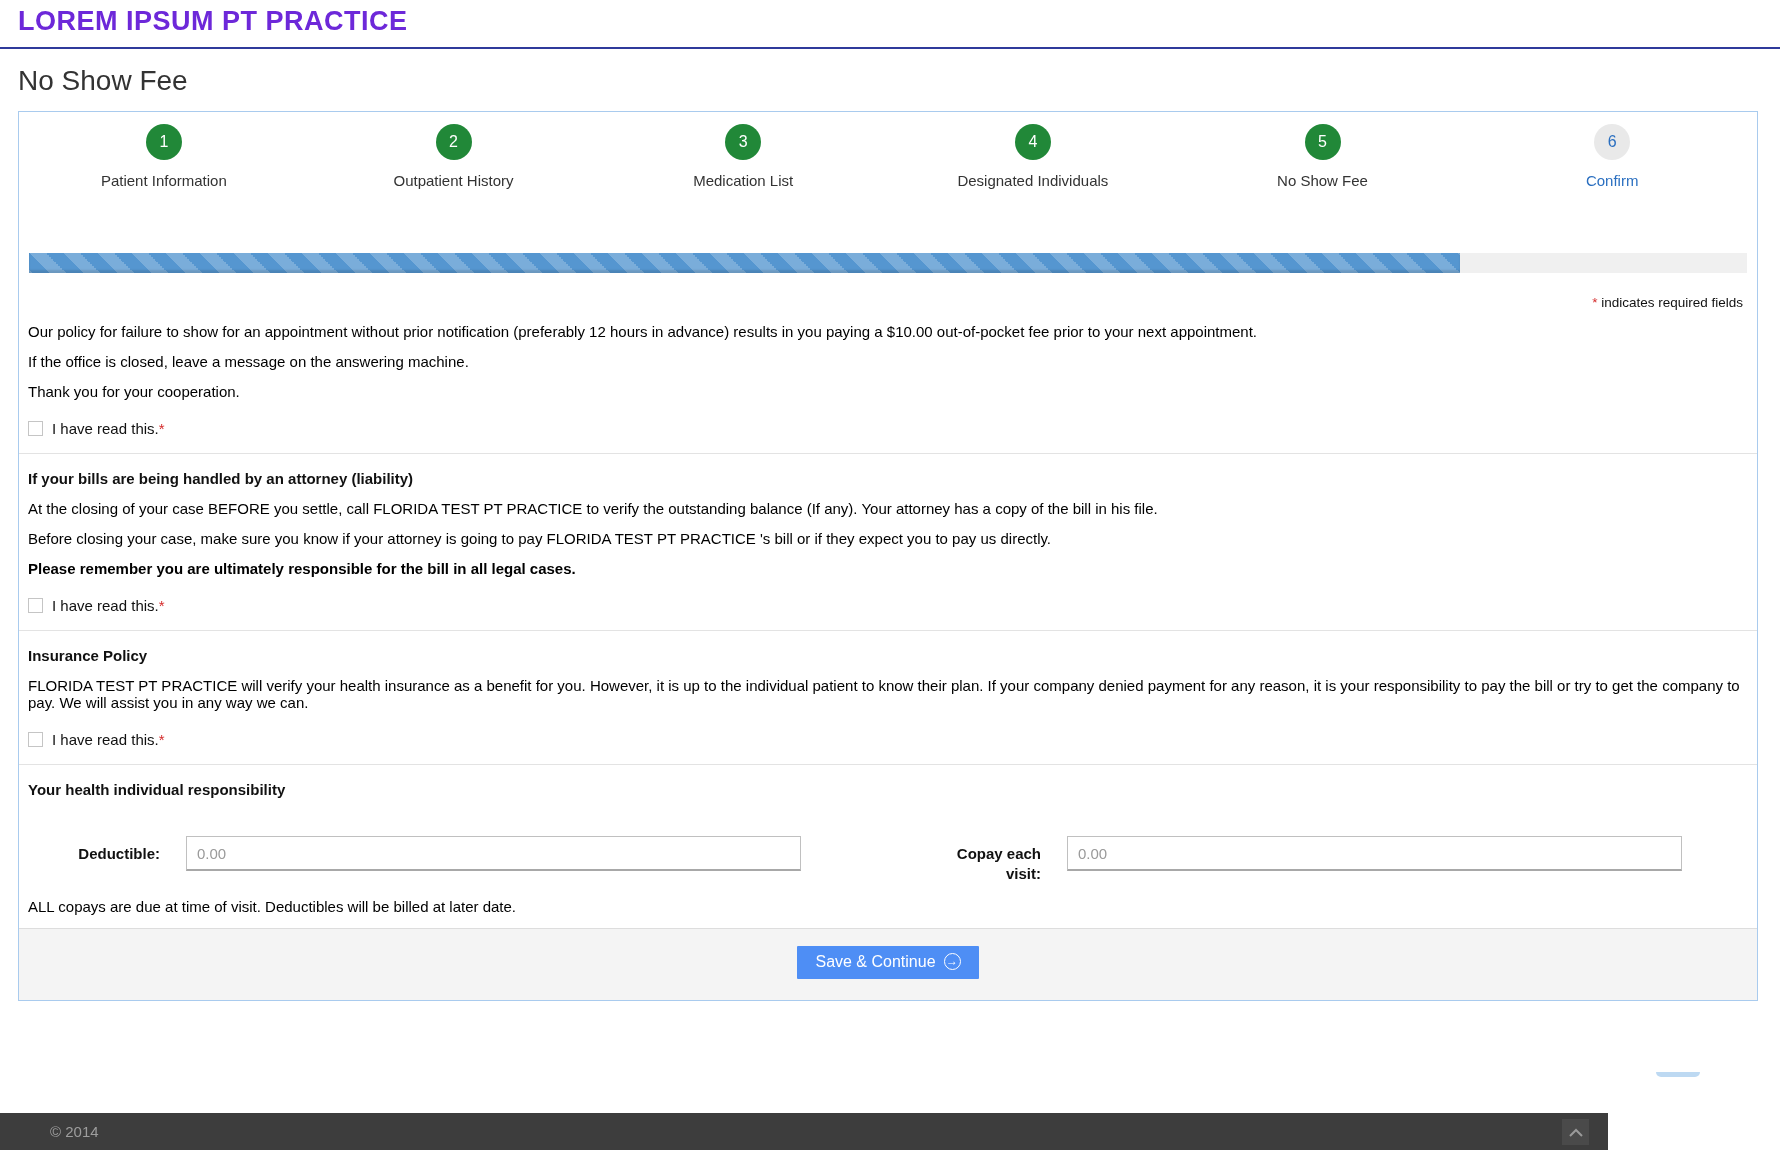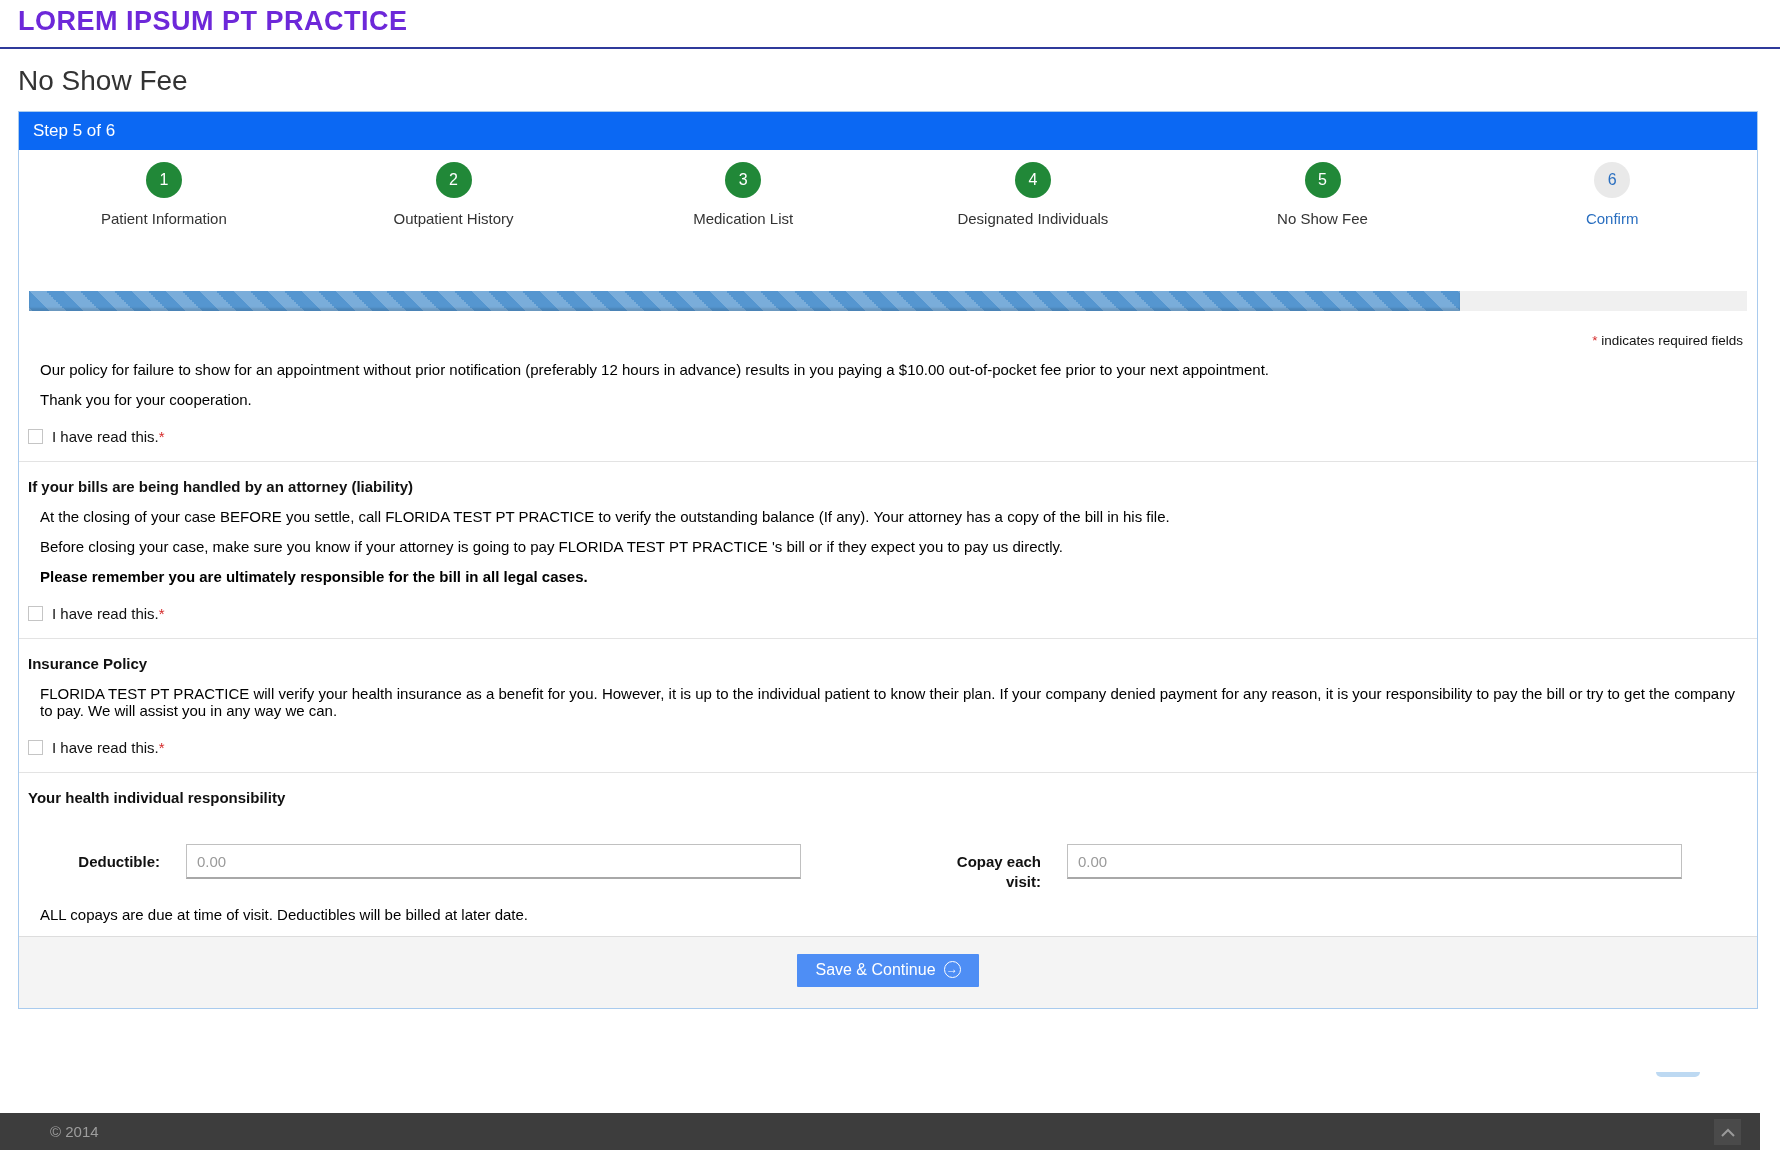--- a/index.html
+++ b/index.html
@@ -30,21 +30,21 @@
       background-image:linear-gradient(45deg, rgba(255,255,255,.22) 25%, transparent 25%,
         transparent 50%, rgba(255,255,255,.22) 50%, rgba(255,255,255,.22) 75%,
         transparent 75%, transparent);
       background-size:34px 34px;
       box-shadow:inset 0 -3px 2px rgba(0,0,0,.12); }
 
   .required-note { text-align:right; font-size:13.5px; color:#111; margin:22px 14px 4px 0; }
   .req { color:#d42a2a; }
 
   .content { padding:0 10px 0 9px; }
-  .content p { font-size:15px; margin:13px 12px; color:#000; }
+  .content p { font-size:15px; margin:13px 0; color:#000; }
   .bold { font-weight:bold; }
   .sec-heading { font-size:15px; font-weight:bold; margin:16px 0 4px; }
 
   .check-row { display:flex; align-items:center; margin:20px 0 16px; font-size:15px; }
   .check-row input[type="checkbox"] { appearance:none; -webkit-appearance:none;
       width:15px; height:15px; border:1px solid #c5c5c5; background:#fff; margin-right:9px; cursor:pointer; }
   .divider { border:none; border-top:1px solid #e3e3e3; margin:14px -10px 0 -9px; }
 
   
   .form-row { display:flex; align-items:flex-start; margin-top:38px; padding-left:12px; }
@@ -62,39 +62,38 @@
   .save-btn { background:#4e8ef5; color:#fff; border:none; border-radius:1px; font-size:16px;
       padding:7px 18px 8px; cursor:pointer; font-family:"Liberation Sans", sans-serif;
       display:inline-flex; align-items:flex-start; }
   .arrow-circle { display:inline-block; width:17px; height:17px; border:1.5px solid #fff;
       border-radius:50%; line-height:14px; font-size:12px; margin-left:8px; text-align:center; }
 
   .chat-sliver { position:absolute; left:1656px; top:1072px; width:44px; height:5px;
       background:#bdd9f2; border-radius:0 0 5px 5px; }
 
   
-  .page-footer { position:absolute; left:0; bottom:0; width:1760px; height:37px;
+  .page-footer { position:absolute; left:0; bottom:0; width:1608px; height:37px;
       background:#3d3d3d; }
   .copyright { color:#9d9d9d; font-size:15px; line-height:37px; padding-left:50px; }
   .scroll-top { position:absolute; right:19px; top:6px; width:27px; height:26px;
       background:#4a4a4a; border:none; cursor:pointer; display:flex;
       align-items:center; justify-content:center; }
 </style>
 </head>
 <body>
 
 <div class="app-header">
   <div class="app-title">LOREM IPSUM PT PRACTICE</div>
 </div>
 
 <h1 class="page-title">No Show Fee</h1>
 
 <div class="panel">
 
-  <div class="step-banner">Step 5 of 6</div>
 
   <div class="steps-row">
     <div class="step">
       <div class="step-circle">1</div>
       <div class="step-label">Patient Information</div>
     </div>
     <div class="step">
       <div class="step-circle">2</div>
       <div class="step-label">Outpatient History</div>
     </div>
@@ -118,20 +117,21 @@
 
   <div class="progress-track">
     <div class="progress-fill"></div>
   </div>
 
   <div class="required-note"><span class="req">*</span><span> indicates required fields</span></div>
 
   <div class="content">
 
     <p>Our policy for failure to show for an appointment without prior notification (preferably 12 hours in advance) results in you paying a $10.00 out-of-pocket fee prior to your next appointment.</p>
+    <p>If the office is closed, leave a message on the answering machine.</p>
     <p>Thank you for your cooperation.</p>
     <label class="check-row">
       <input type="checkbox" style="">
       <span>I have read this.</span>
         <span class="req">*</span>
     </label>
 
     <hr class="divider">
 
     <div class="sec-heading">If your bills are being handled by an attorney (liability)</div>

